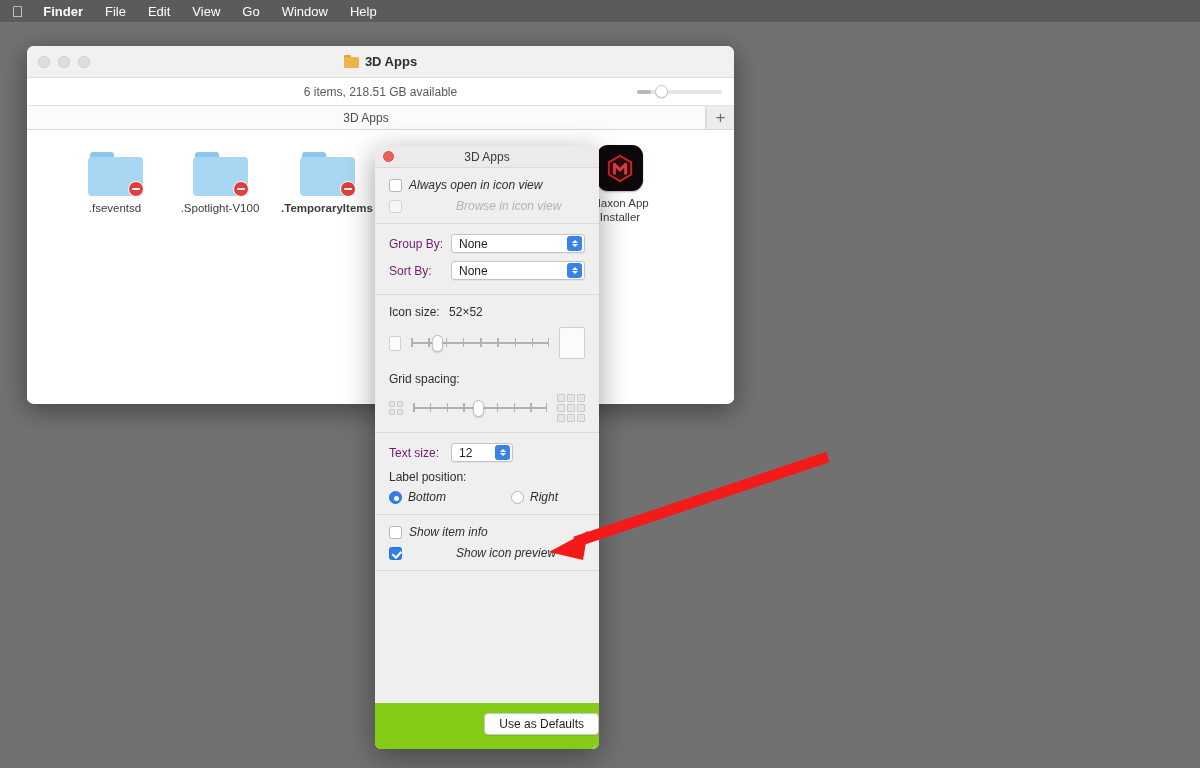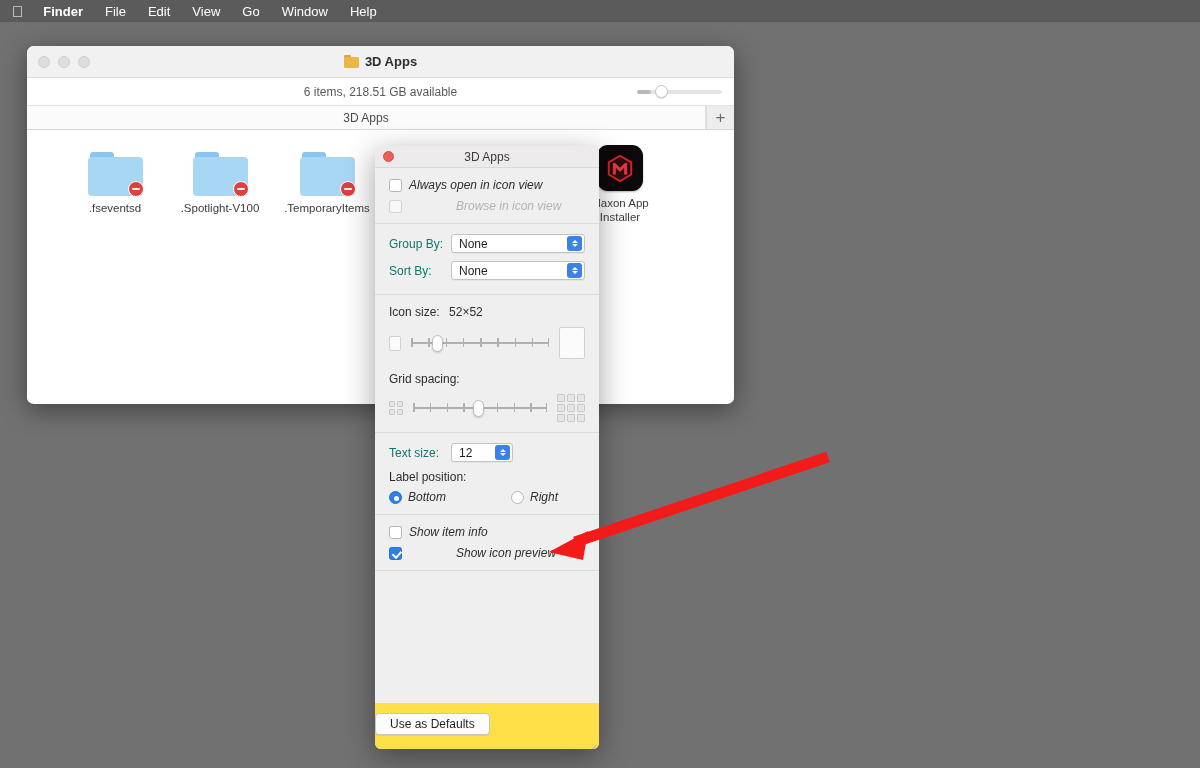--- a/index.html
+++ b/index.html
@@ -171,21 +171,21 @@
     width: 3.5px; height: 7px; border: solid #fff;
     border-width: 0 2px 2px 0; transform: rotate(43deg);
   }
   .cb.dim { border-color: #d2d2d2; background: #f7f7f7; }
   .lbl { font-size: 12px; color: #2d2d2d; }
   .lbl.dim { color: #b3b3b3; }
 
   .field-row { display: flex; align-items: center; margin-bottom: 8px; }
   .field-row:last-child { margin-bottom: 4px; }
   .field-label {
-    font-size: 12px; color: #0f766e; width: 62px; flex: none;
+    font-size: 12px; color: #701a75; width: 62px; flex: none;
   }
   .popup {
     flex: 1; height: 19px; background: #fff;
     border: 1px solid #c3c3c3; border-radius: 3px;
     display: flex; align-items: center; position: relative;
     padding-left: 7px; font-size: 12px; color: #1f1f1f;
     box-shadow: 0 1px 0 rgba(0,0,0,0.04);
   }
   .popup .chev {
     position: absolute; right: 2px; top: 1px;
@@ -249,22 +249,22 @@
 
   .bg-area { display: flex; align-items: flex-start; gap: 18px; }
   .well {
     width: 40px; height: 38px; background: #e8e8e8;
     border: 1px solid #cfcfcf; border-radius: 5px;
   }
   .well-cap { font-size: 10px; color: #4a4a4a; margin-top: 5px; text-align: center; }
 
   .vo-spacer { flex: 1; background: #f0efef; }
   .vo-footer {
-    flex: none; padding: 10px 0 14px; text-align: left;
-    position: relative; background: #fde047;
+    flex: none; padding: 10px 0 14px; text-align: right;
+    position: relative; background: #84cc16;
   }
   .def-btn {
     display: inline-block; padding: 3px 14px; font-size: 12px;
     background: #fdfdfd; border: 1px solid #c6c6c6; border-radius: 4px;
     color: #1f1f1f; box-shadow: 0 1px 1px rgba(0,0,0,0.07);
   }
   .grip {
     position: absolute; right: 3px; bottom: 3px; width: 9px; height: 9px;
   }
   .grip i {
@@ -342,21 +342,21 @@
           <span class="ftab"></span>
             <span class="fbody"></span>
           <span class="noaccess">
               <i></i>
             </span>
         </div>
       </div>
       <div class="file-label">.Spotlight-V100</div>
     </div>
 
-    <div class="file-item" style="left:252px; top:10px;">
+    <div class="file-item" style="left:252px; top:10px;font-weight:bold;">
       <div class="file-icon-wrap">
         <div class="folder-ico">
           <span class="ftab"></span>
             <span class="fbody"></span>
           <span class="noaccess">
               <i></i>
             </span>
         </div>
       </div>
       <div class="file-label">.TemporaryItems</div>

